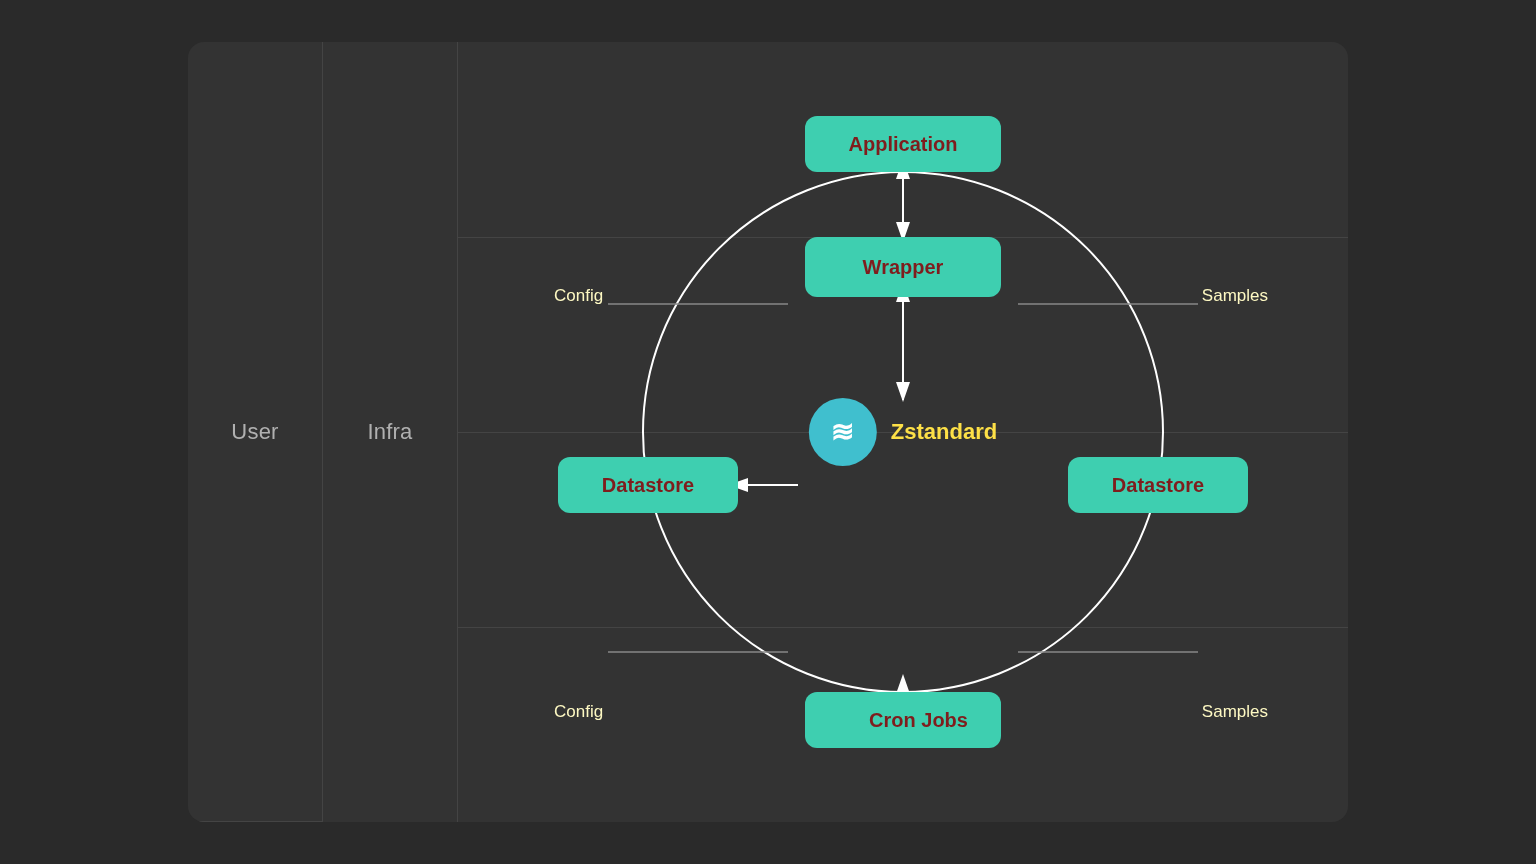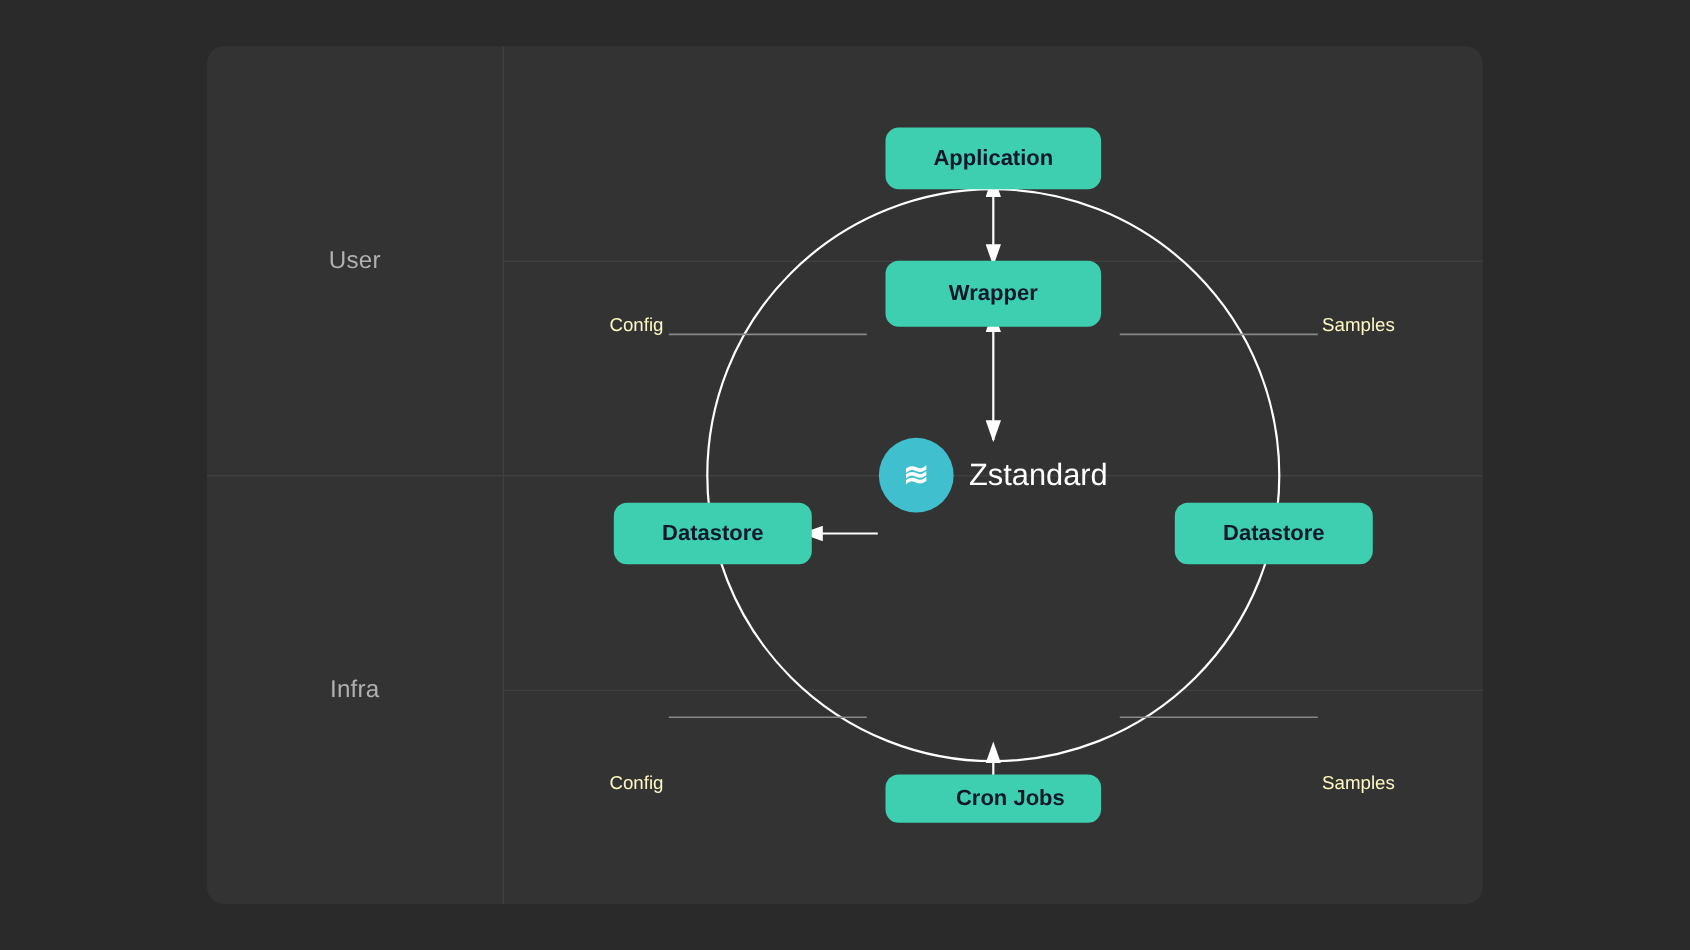--- a/index.html
+++ b/index.html
@@ -21,21 +21,21 @@
       border-radius: 16px;
       display: flex;
       overflow: hidden;
       position: relative;
     }
 
     
     .sidebar {
       width: 270px;
       display: flex;
-      flex-direction: column;
+      flex-direction: row;
       flex-shrink: 0;
     }
 
     .sidebar-row {
       flex: 1;
       display: flex;
       align-items: center;
       justify-content: center;
       border-right: 1px solid #444;
       border-bottom: 1px solid #444;
@@ -80,21 +80,21 @@
       position: absolute;
       top: 0; left: 0;
       width: 100%;
       height: 100%;
     }
 
     
     .node-box {
       background: #3ecfb0;
       border-radius: 12px;
-      color: #0f172a;
+      color: #7f1d1d;
       font-size: 20px;
       font-weight: 600;
       display: flex;
       align-items: center;
       justify-content: center;
       position: absolute;
     }
 
     .node-application {
       width: 196px;
@@ -121,21 +121,21 @@
 
     .node-datastore-right {
       width: 180px;
       height: 56px;
       top: 415px;
       right: 100px;
     }
 
     .node-cronjobs {
       width: 196px;
-      height: 44px;
+      height: 56px;
       bottom: 74px;
       left: 50%;
       transform: translateX(-50%);
       padding-left: 31px;
     }
 
     
     .zstd-center {
       position: absolute;
       top: 50%;
@@ -157,23 +157,23 @@
     }
 
     .zstd-icon {
       color: white;
       font-size: 28px;
       font-weight: 700;
       line-height: 1;
     }
 
     .zstd-label {
-      color: #ffffff;
-      font-size: 28px;
-      font-weight: 400;
+      color: #fde047;
+      font-size: 22px;
+      font-weight: 700;
     }
 
     
     .edge-label {
       position: absolute;
       color: #fef9c3;
       font-size: 17px;
       font-weight: 400;
     }
 

